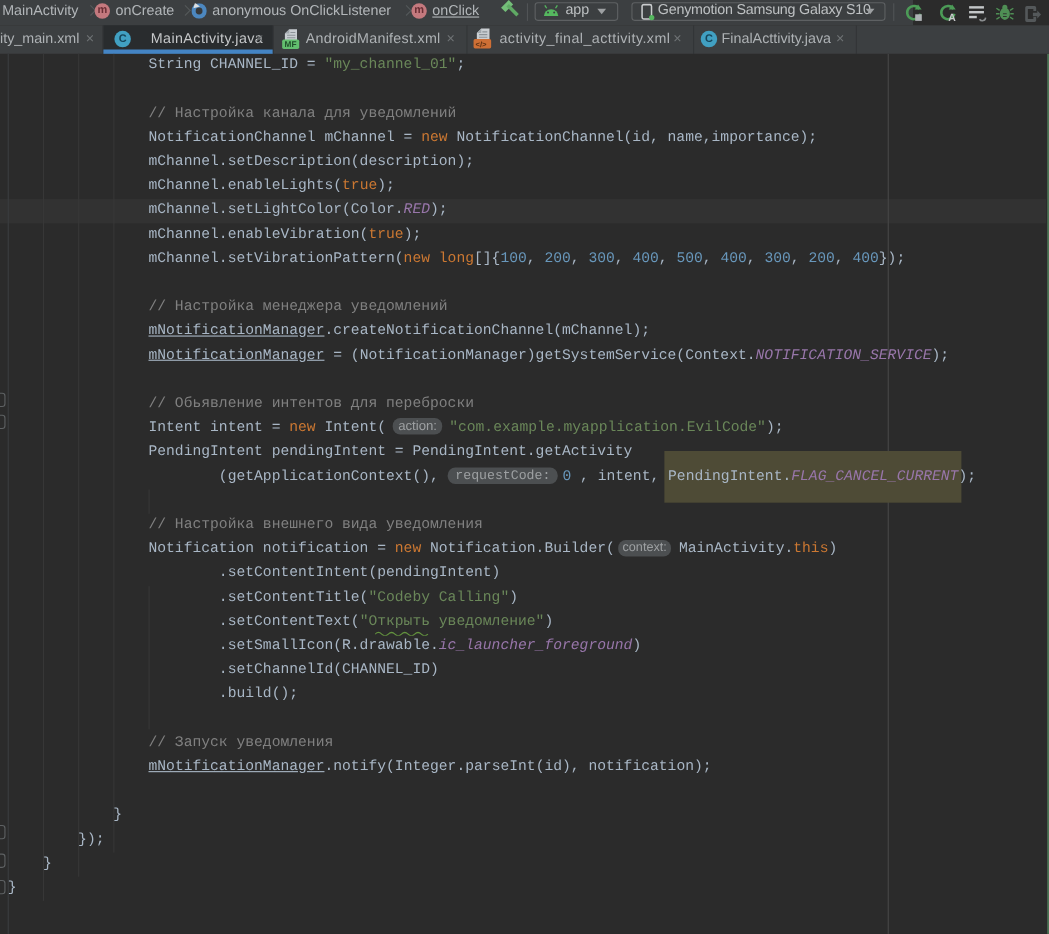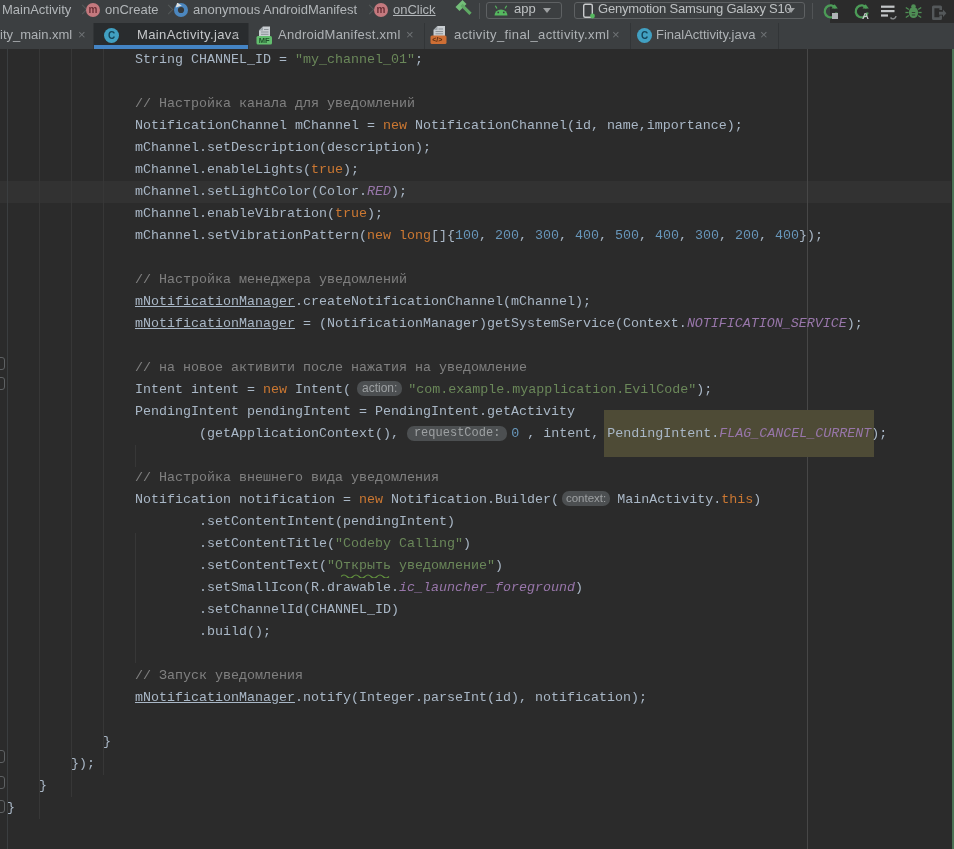--- a/index.html
+++ b/index.html
@@ -44,21 +44,21 @@
     <span class="bc" style="left:2px;">MainActivity</span>
     <span class="chev" style="left:79px;"></span>
     <span class="mico" style="left:86px;">m</span>
     <span class="bc" style="left:105px;">onCreate</span>
     <span class="chev" style="left:165px;"></span>
     <span class="abs" id="anonico" style="left:174px;top:3px;width:14px;height:14px;"><svg width="14" height="14">
         <circle cx="7" cy="7" r="7" fill="#4C87BF"></circle>
         <circle cx="7" cy="7" r="3.1" fill="#37393B"></circle>
         <path d="M3.2 -0.5 L7.8 2.8 L1.8 4.4 Z" fill="#DCDFE1"></path>
       </svg></span>
-    <span class="bc" style="left:193px;">anonymous AndroidManifest</span>
+    <span class="bc" style="left:193px;">anonymous OnClickListener</span>
     <span class="chev" style="left:366px;"></span>
     <span class="mico" style="left:374px;">m</span>
     <span class="bc" style="left:393px;text-decoration:underline;">onClick</span>
     <span class="abs" id="hammer" style="left:452px;top:0px;"><svg width="24" height="20">
         <line x1="5.5" y1="9" x2="12.5" y2="2" stroke="#74BE79" stroke-width="5.6"></line>
         <line x1="9.5" y1="4.8" x2="18.5" y2="13.8" stroke="#5FA964" stroke-width="3.2"></line>
       </svg></span>
     <span class="sep" style="left:479px;"></span>
     <div class="combo" style="left:486px;width:76px;"></div>
     <span class="abs" id="android" style="left:493px;top:4px;"><svg width="16" height="13">
@@ -180,21 +180,21 @@
 <div><span class="d">                mChannel.setDescription(description);</span></div>
 <div><span class="d">                mChannel.enableLights(</span><span class="k">true</span><span class="d">);</span></div>
 <div><span class="d">                mChannel.setLightColor(Color.</span><span class="p">RED</span><span class="d">);</span></div>
 <div><span class="d">                mChannel.enableVibration(</span><span class="k">true</span><span class="d">);</span></div>
 <div><span class="d">                mChannel.setVibrationPattern(</span><span class="k">new long</span><span class="d">[]{</span><span class="n">100</span><span class="d">, </span><span class="n">200</span><span class="d">, </span><span class="n">300</span><span class="d">, </span><span class="n">400</span><span class="d">, </span><span class="n">500</span><span class="d">, </span><span class="n">400</span><span class="d">, </span><span class="n">300</span><span class="d">, </span><span class="n">200</span><span class="d">, </span><span class="n">400</span><span class="d">});</span></div>
 <div></div>
 <div><span class="c">                // Настройка менеджера уведомлений</span></div>
 <div><span class="d">                <span class="u">mNotificationManager</span>.createNotificationChannel(mChannel);</span></div>
 <div><span class="d">                <span class="u">mNotificationManager</span> = (NotificationManager)getSystemService(Context.</span><span class="p">NOTIFICATION_SERVICE</span><span class="d">);</span></div>
 <div></div>
-<div><span class="c">                // на новое активити после нажатия на уведомление</span></div>
+<div><span class="c">                // Обьявление интентов для переброски</span></div>
 <div><span class="d">                Intent intent = </span><span class="k">new</span><span class="d"> Intent(</span><span class="hint" id="h1" style="margin-left:6px;margin-right:6px;">action:</span><span class="s">"com.example.myapplication.EvilCode"</span><span class="d">);</span></div>
 <div><span class="d">                PendingIntent pendingIntent = PendingIntent.</span><span class="d i">getActivity</span></div>
 <div><span class="d">                        (getApplicationContext(),</span><span class="hint" id="h2" style="margin-left:8px;margin-right:4px;padding:0 7px;font-family:Liberation Mono, monospace;">requestCode:</span><span class="n">0</span><span class="d"> , intent, </span><span class="hl"><span class="d">PendingIntent.</span><span class="p">FLAG_CANCEL_CURRENT</span></span><span class="d">);</span></div>
 <div></div>
 <div><span class="c">                // Настройка внешнего вида уведомления</span></div>
 <div><span class="d">                Notification notification = </span><span class="k">new</span><span class="d"> Notification.Builder(</span><span class="hint" id="h3" style="margin-left:3px;margin-right:7px;padding:0 4px;font-size:11.5px;">context:</span><span class="d">MainActivity.</span><span class="k">this</span><span class="d">)</span></div>
 <div><span class="d">                        .setContentIntent(pendingIntent)</span></div>
 <div><span class="d">                        .setContentTitle(</span><span class="s" id="codeby">"Codeby Calling"</span><span class="d">)</span></div>
 <div><span class="d">                        .setContentText(</span><span class="s">"Открыть уведомление"</span><span class="d">)</span></div>
 <div><span class="d">                        .setSmallIcon(R.drawable.</span><span class="p">ic_launcher_foreground</span><span class="d">)</span></div>

